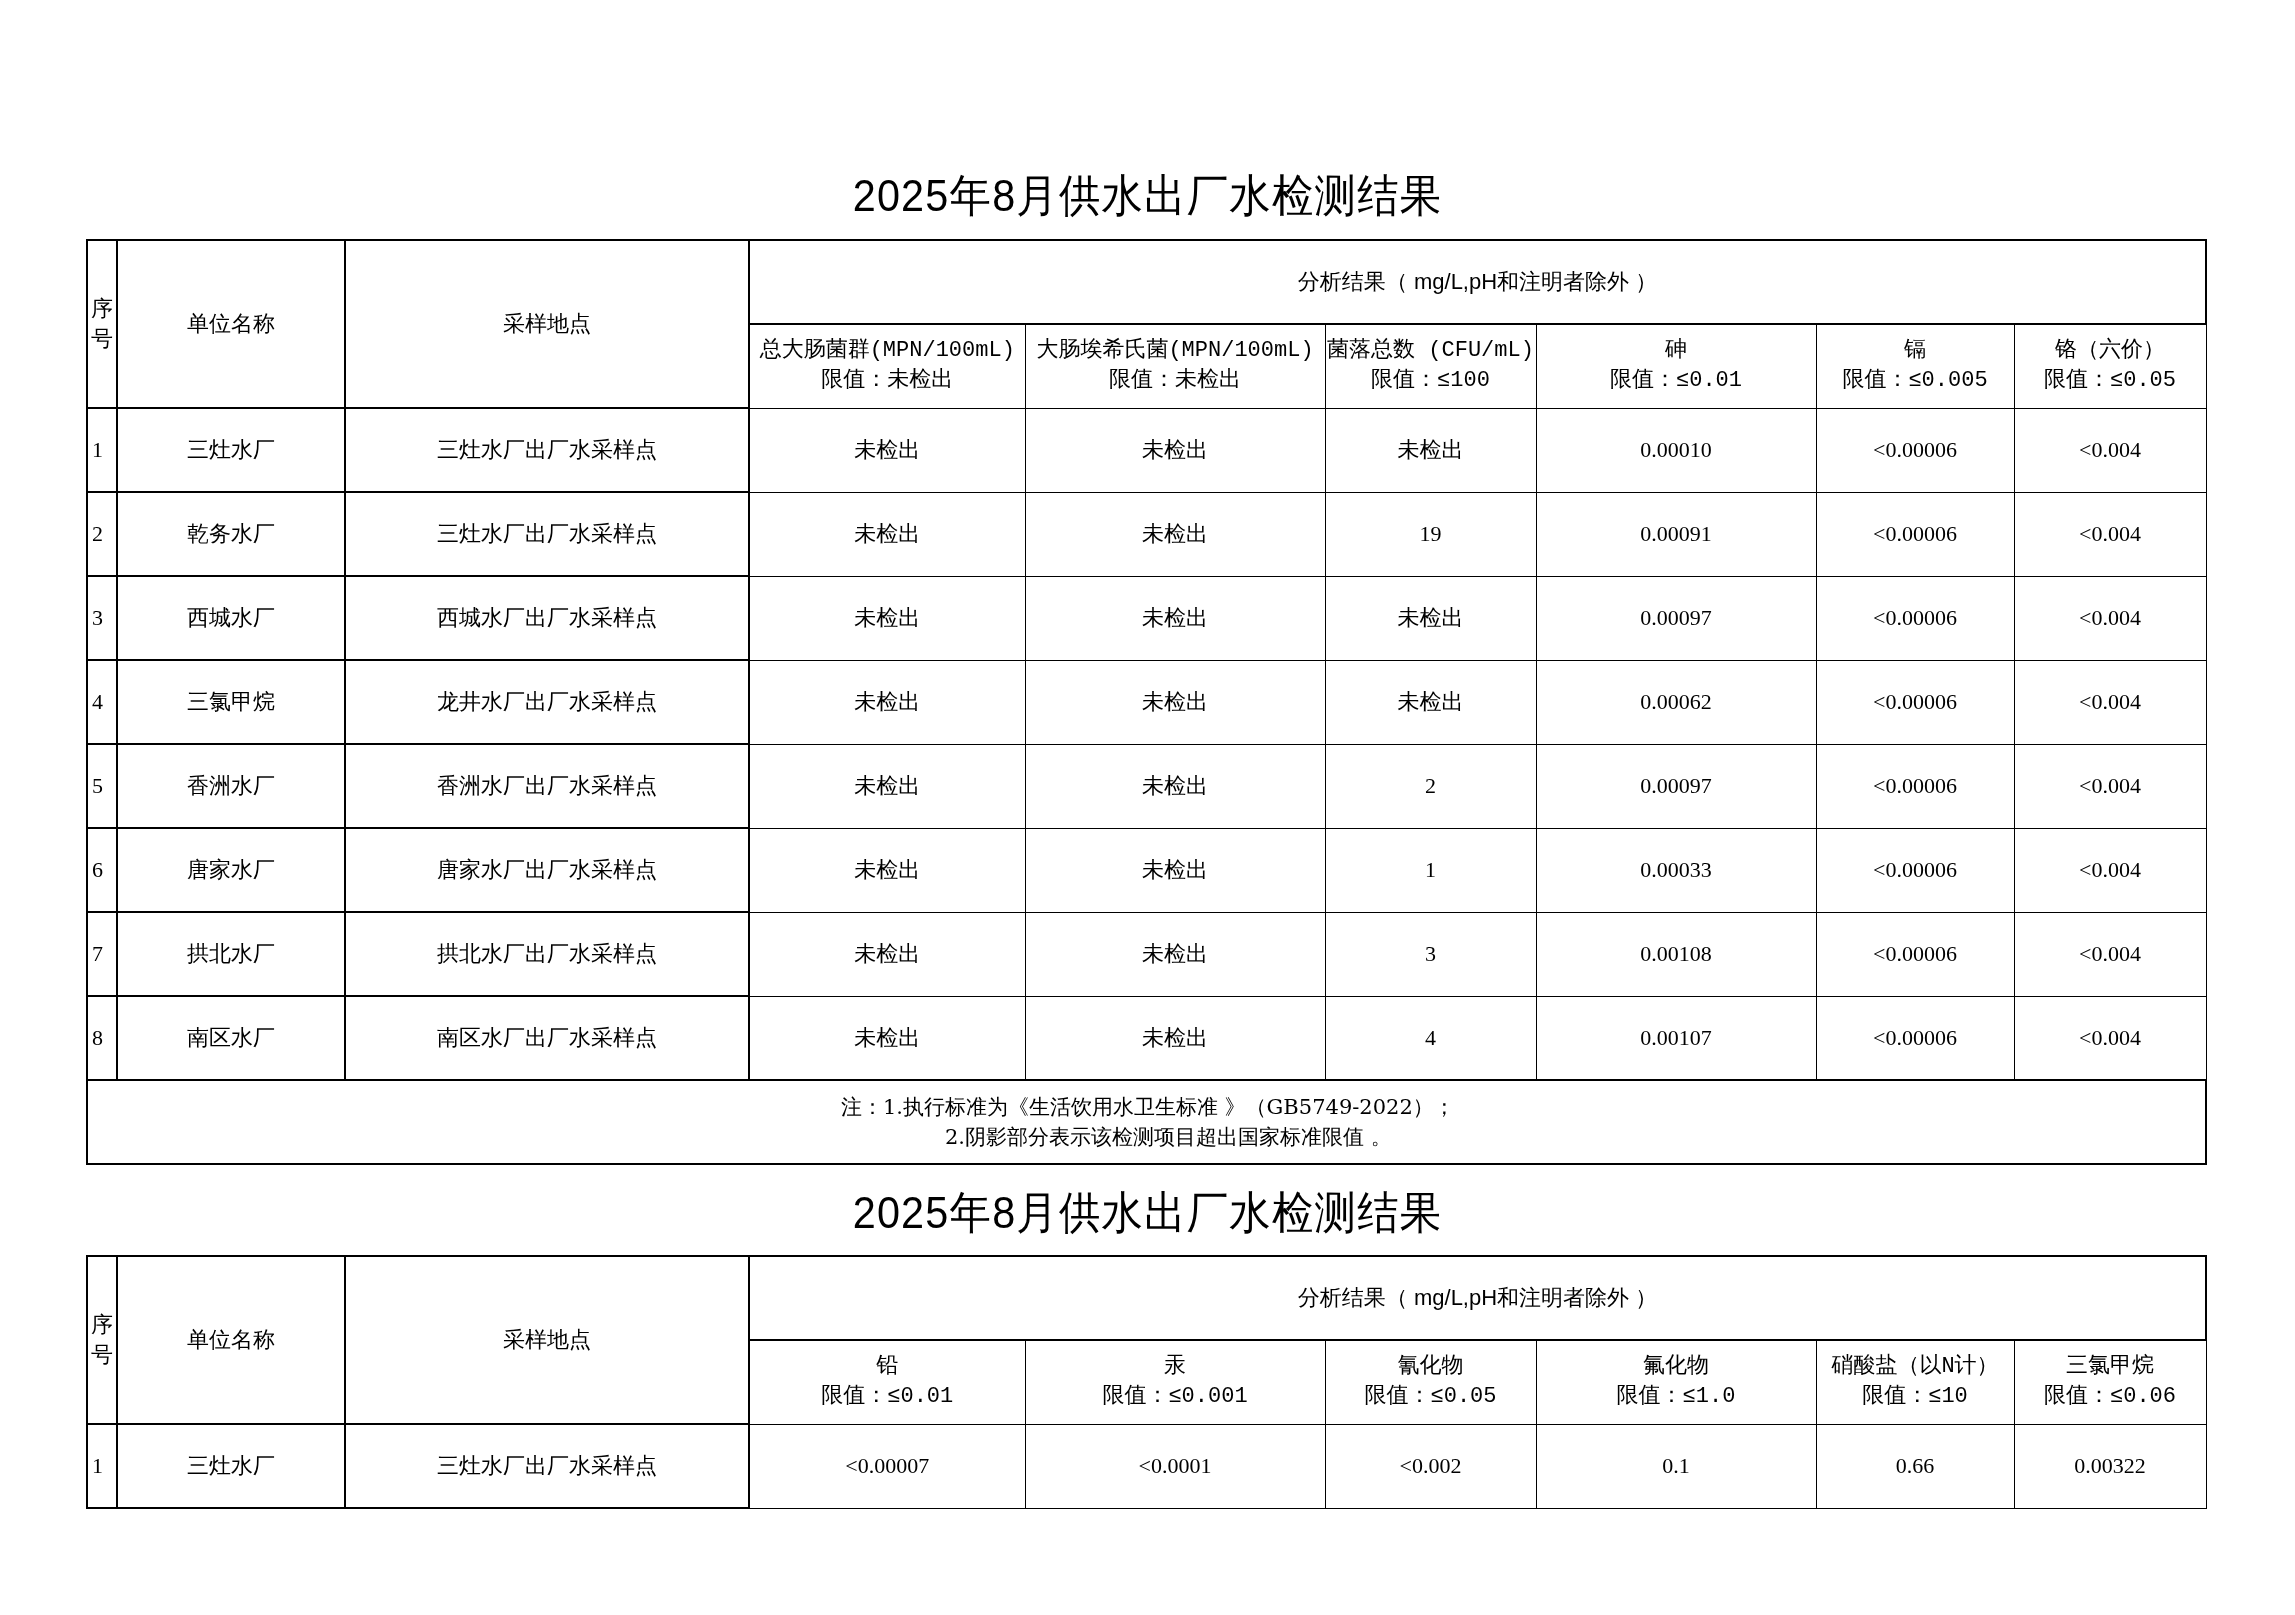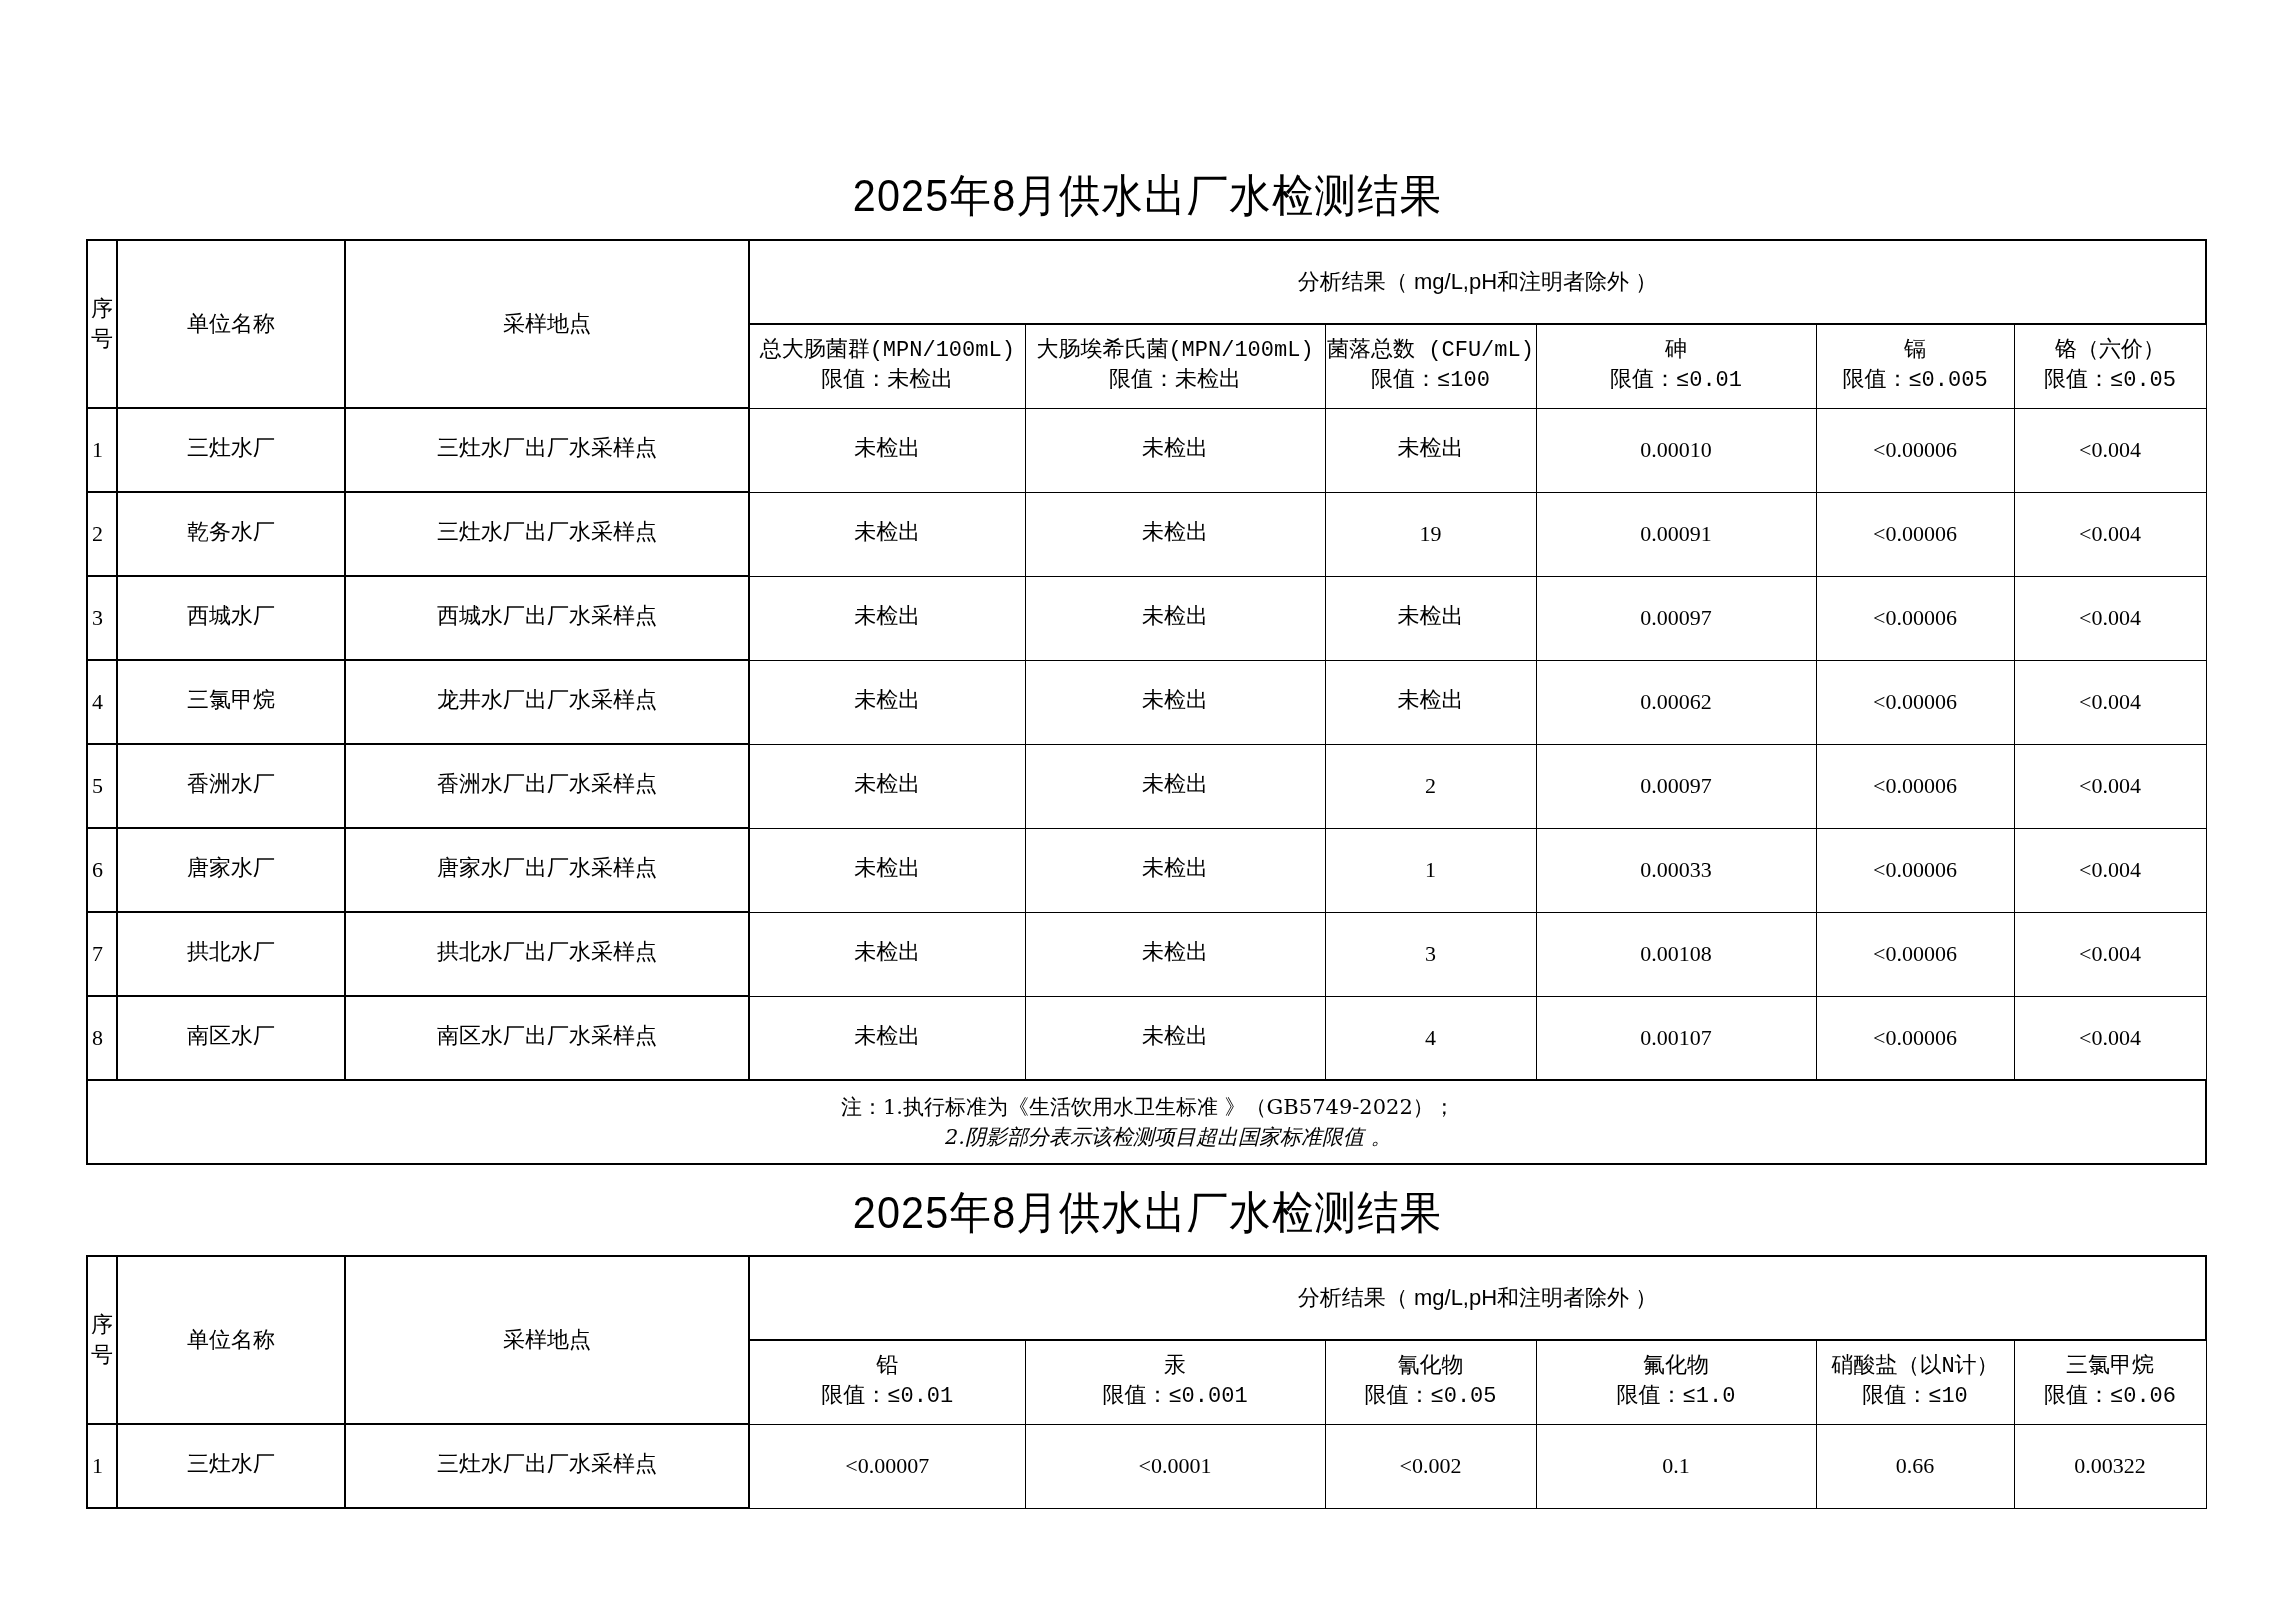--- a/index.html
+++ b/index.html
@@ -10,25 +10,25 @@
                 font-size: 45px; line-height: 59px; letter-spacing: 1.3px; transform: scaleX(0.92); }
   table.report { position: absolute; left: 86px; border-collapse: collapse; table-layout: fixed;
                  width: 2121px; }
   table.report td { border: 2px solid #000; text-align: center; vertical-align: middle;
                     font-size: 22px; line-height: 30px; padding: 0; }
   table.report td.thin { border-width: 1.3px; }
   .hdr-big { font-family: Liberation Sans, sans-serif; font-size: 26px; }
   .hdr-sub { font-family: Liberation Mono, monospace; font-size: 21.6px; line-height: 30px; }
   .seq-hdr { font-size: 26px; line-height: 34px; font-family: "Liberation Sans", "DejaVu Sans", sans-serif; }
   .seq-cell { text-align: left !important; padding-left: 3.9px !important; }
-  .cell-text { font-family: Liberation Mono, monospace; font-size: 21.6px; }
+  .cell-text { font-family: Liberation Serif, serif; font-size: 21.6px; }
   .cell-num { font-size: 22px; }
   .note-cell { text-align: left; vertical-align: middle; font-family: "DejaVu Serif", serif;
                font-size: 21px !important; line-height: 30px !important; padding-left: 2.6px !important; margin-top: 32px; }
-  .note-line2 { padding-left: 41px; display: block; font-style: italic; }
+  .note-line2 { padding-left: 41px; display: block; }
   .sub-line { display: block; }
 </style>
 </head>
 <body>
 
 <div class="page-title" style="top:166px;">2025年8月供水出厂水检测结果</div>
 
 <table class="report" style="top:239px;">
   <colgroup>
     <col style="width:30px">

